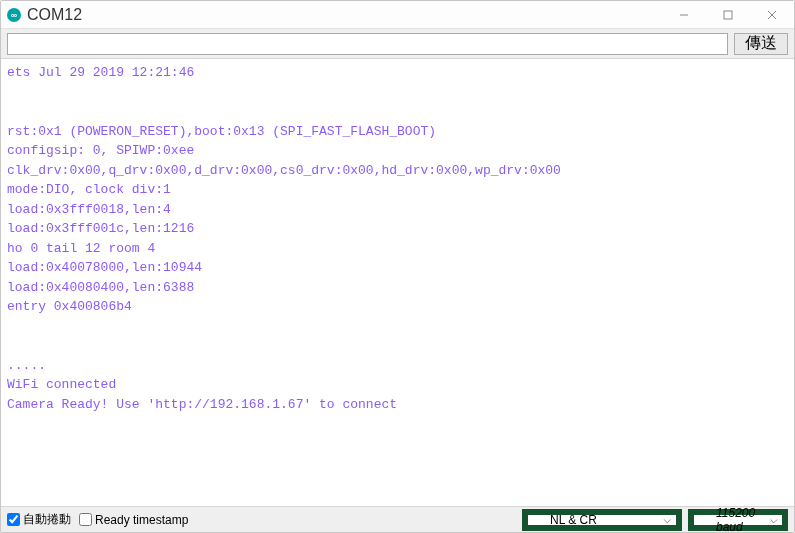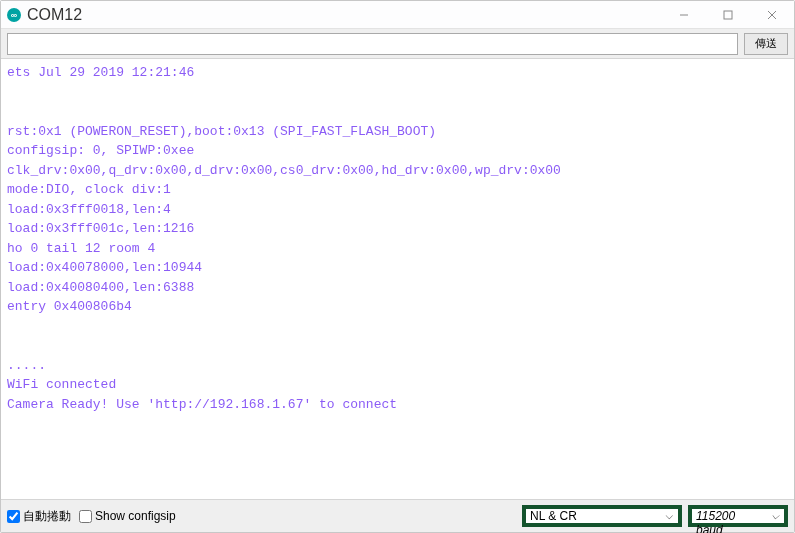--- a/index.html
+++ b/index.html
@@ -79,64 +79,65 @@
     border: 1px solid #a9a9a9;
     background: #fff;
     padding: 2px 4px;
     font-size: 12px;
     outline: none;
   }
   .btn {
     height: 22px;
     background: #e9e9e9;
     border: 1px solid #adadad;
-    font-size: 11px;
+    font-size: 16px;
     color: #000;
     padding: 0 10px;
     cursor: pointer;
     display: flex;
     align-items: center;
   }
   .console {
     flex: 1;
     padding: 4px 6px 0 6px;
     background: #fff;
     font-family: "Courier New", Consolas, monospace;
     font-size: 13px;
     line-height: 1.5;
     white-space: pre;
     overflow: hidden;
     color: #8b5cf6;
     border-bottom: 1px solid #d5d5d5;
   }
   .bottombar {
-    height: 32px;
+    height: 25px;
     display: flex;
     align-items: center;
     padding: 4px 6px;
     background: #efefef;
     gap: 6px;
   }
   .check {
     display: flex;
     align-items: center;
     gap: 3px;
     font-size: 12px;
     color: #000;
     margin-right: 2px;
   }
   .check input { margin: 0; width: 13px; height: 13px; }
   .spacer { flex: 1; }
   .select {
     height: 22px;
-    border: 4px solid #14532d;
-    background: #fff;
-    font-size: 12px;
-    padding: 0 20px 0 4px;
-    display: flex;
+    border: 6px solid #14532d;
+    background: #fff;
+    font-size: 12px;
+    padding: 0 20px 0 22px;
+    display: flex;
+    align-items: center;
     position: relative;
     min-width: 80px;
     cursor: pointer;
   }
   .select.line-ending { width: 160px; }
   .select.baud { width: 100px; font-style: italic; }
   .select .caret {
     position: absolute;
     right: 5px;
     top: 50%;
@@ -200,21 +201,21 @@
 Camera Ready! Use 'http://192.168.1.67' to connect
 </div>
 
   <div class="bottombar">
     <label class="check">
       <input type="checkbox" checked="" style="">
       <span>自動捲動</span>
     </label>
     <label class="check">
       <input type="checkbox" style="">
-      <span>Show configsip</span>
+      <span>Ready timestamp</span>
     </label>
     <div class="spacer"></div>
     <div class="select line-ending">
       <span>NL &amp; CR</span>
       <span class="caret">⌵</span>
     </div>
     <div class="select baud">
       <span>115200 baud</span>
       <span class="caret">⌵</span>
     </div>

